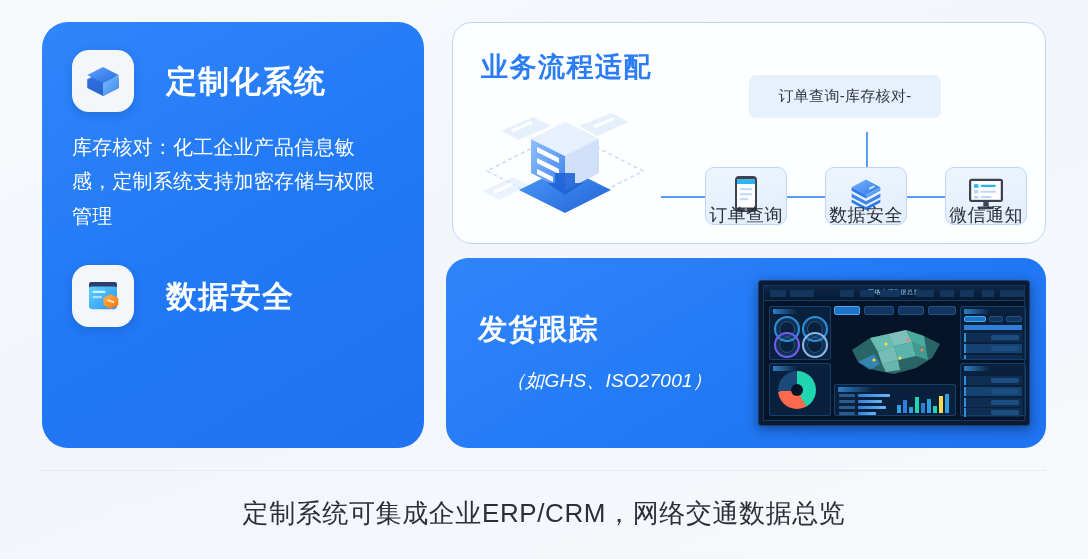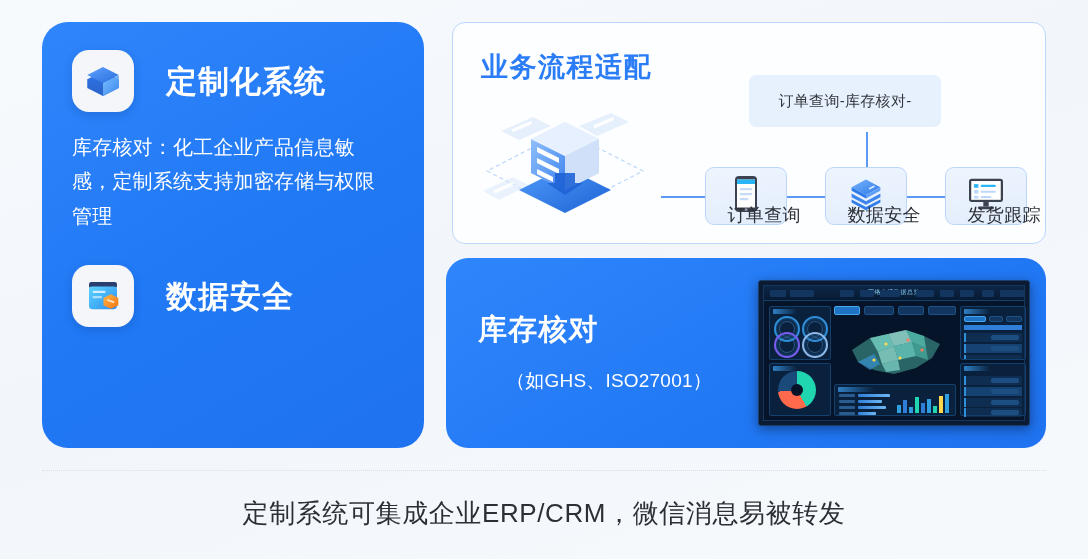--- a/index.html
+++ b/index.html
@@ -54,21 +54,21 @@
 
   .feat-block-2 { margin-top: 32px; }
 
   
   .flow-card {
     position: absolute;
     left: 452px; top: 22px;
     width: 594px; height: 222px;
     background: #fdfeff;
     border: 1.5px solid #bcd7fb;
-    border-radius: 13px;
+    border-radius: 20px;
     overflow: hidden;
   }
 
   .flow-title {
     position: absolute;
     left: 28px; top: 26px;
     color: #2a7cf7;
     font-size: 27px;
     font-weight: bold;
     letter-spacing: 1.5px;
@@ -79,42 +79,42 @@
   .flow-line {
     position: absolute;
     background: #5b9bf5;
     height: 1.6px;
   }
   .flow-line-v { width: 1.6px; height: auto; }
 
   .tooltip {
     position: absolute;
     left: 748px; top: 74px;
-    width: 192px; height: 52px;
+    width: 192px; height: 43px;
     background: #e7f0fd;
     border-radius: 7px;
     display: flex; align-items: center; justify-content: center;
     color: #33373d;
     font-size: 15px;
     letter-spacing: 0.3px;
   }
 
   .step {
     position: absolute;
     width: 82px; height: 58px;
     background: linear-gradient(170deg, #eef5fe 0%, #e2edfc 100%);
     border: 1.3px solid #bcd7fb;
     border-radius: 9px;
     display: flex; align-items: center; justify-content: center;
   }
 
   .step-label {
     position: absolute;
     width: 110px;
-    text-align: right;
+    text-align: center;
     color: #2b2f36;
     font-size: 18px;
     letter-spacing: 0.4px;
   }
 
   
   .compliance-card {
     position: absolute;
     left: 446px; top: 258px;
     width: 600px; height: 190px;
@@ -398,27 +398,27 @@
           <rect x="15" y="8.8" width="17" height="2.4" rx="1.2" fill="#29b6f6"></rect>
           <rect x="7.5" y="14.5" width="5" height="4" fill="#bcd7fb"></rect>
           <rect x="15" y="15.3" width="17" height="2.4" rx="1.2" fill="#bcd7fb"></rect>
           <rect x="7.5" y="21" width="5" height="3" fill="#bcd7fb"></rect>
           <rect x="15" y="21.3" width="12" height="2.2" rx="1.1" fill="#bcd7fb"></rect>
           <rect x="18" y="28" width="6" height="5" fill="#3c4250"></rect>
           <rect x="12" y="33" width="18" height="3" rx="1.5" fill="#3c4250"></rect>
         </svg>
       </span>
     </div>
-    <div class="step-label" style="left:478px; top:180px;">发货跟踪</div>
+    <div class="step-label" style="left:478px; top:180px;">微信通知</div>
   </div>
 
   <div class="compliance-card">
     <div class="compliance-text">
-      <div class="compliance-title">库存核对</div>
-      <div class="compliance-sub" style="margin-top:17px;">（如GHS、ISO27001）</div>
+      <div class="compliance-title">发货跟踪</div>
+      <div class="compliance-sub" style="margin-top:17px;font-style:italic;">（如GHS、ISO27001）</div>
     </div>
   </div>
 
   <div class="dash">
     <div class="dash-inner">
 
       <div class="dash-top">
         <div class="dash-title-txt">网络交通数据总览</div>
         <div class="dash-top-chip" style="left:6px;  width:16px;"></div>
         <div class="dash-top-chip" style="left:26px; width:24px;"></div>
@@ -525,15 +525,15 @@
           </div>
         <div class="listrow" style="top:44px;">
             <span class="listpill"></span>
           </div>
       </div>
 
     </div>
   </div>
 
   <div class="divider"></div>
-  <div class="footer-caption">定制系统可集成企业ERP/CRM，微信消息易被转发</div>
+  <div class="footer-caption">定制系统可集成企业ERP/CRM，网络交通数据总览</div>
 
 </div>
 
 </body></html>

